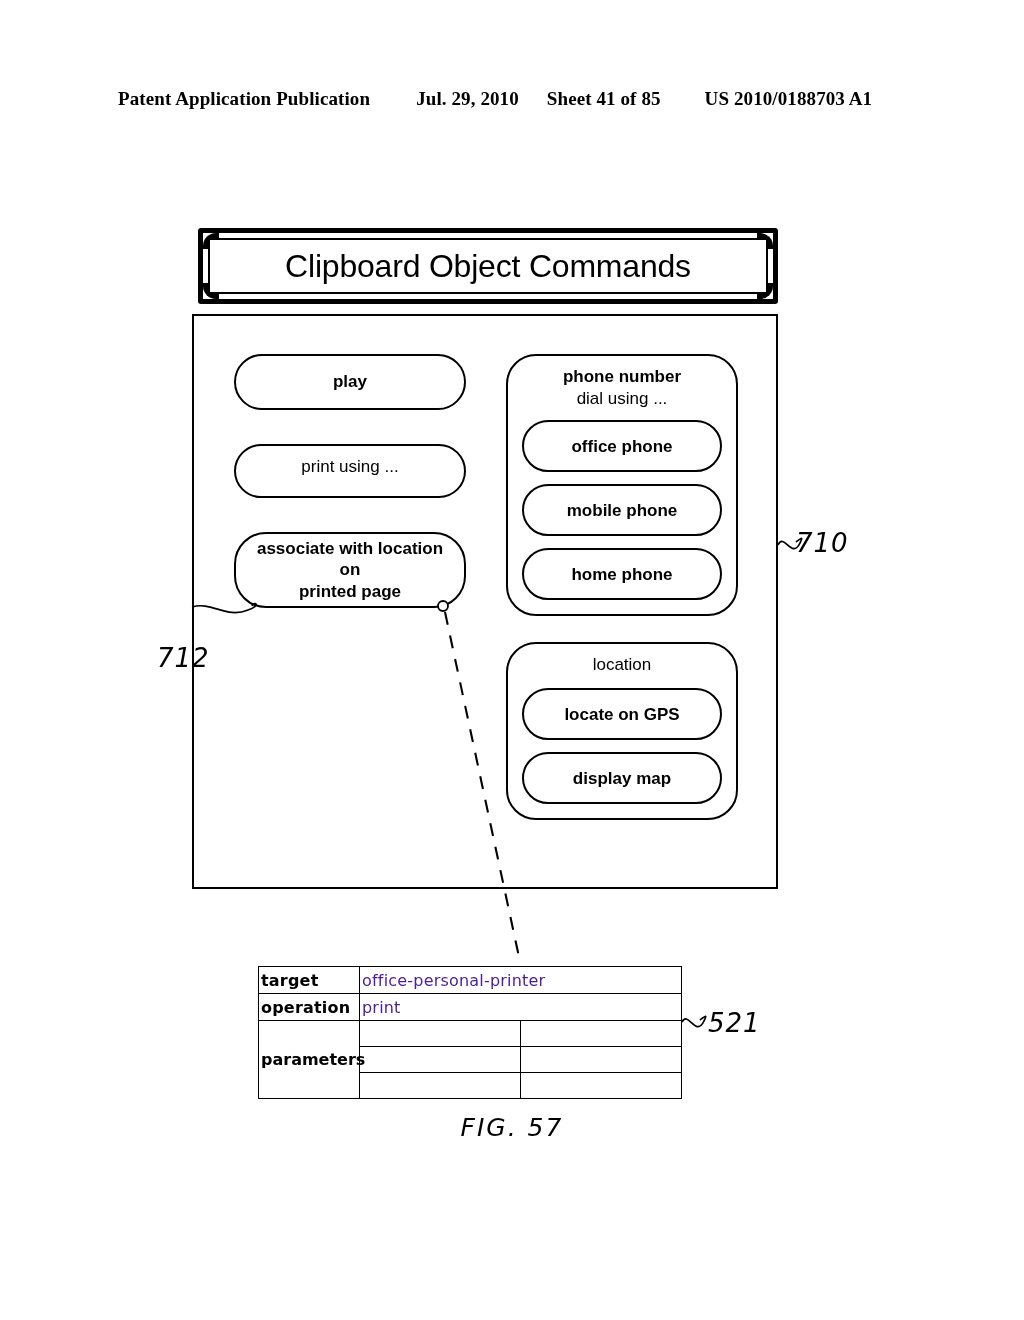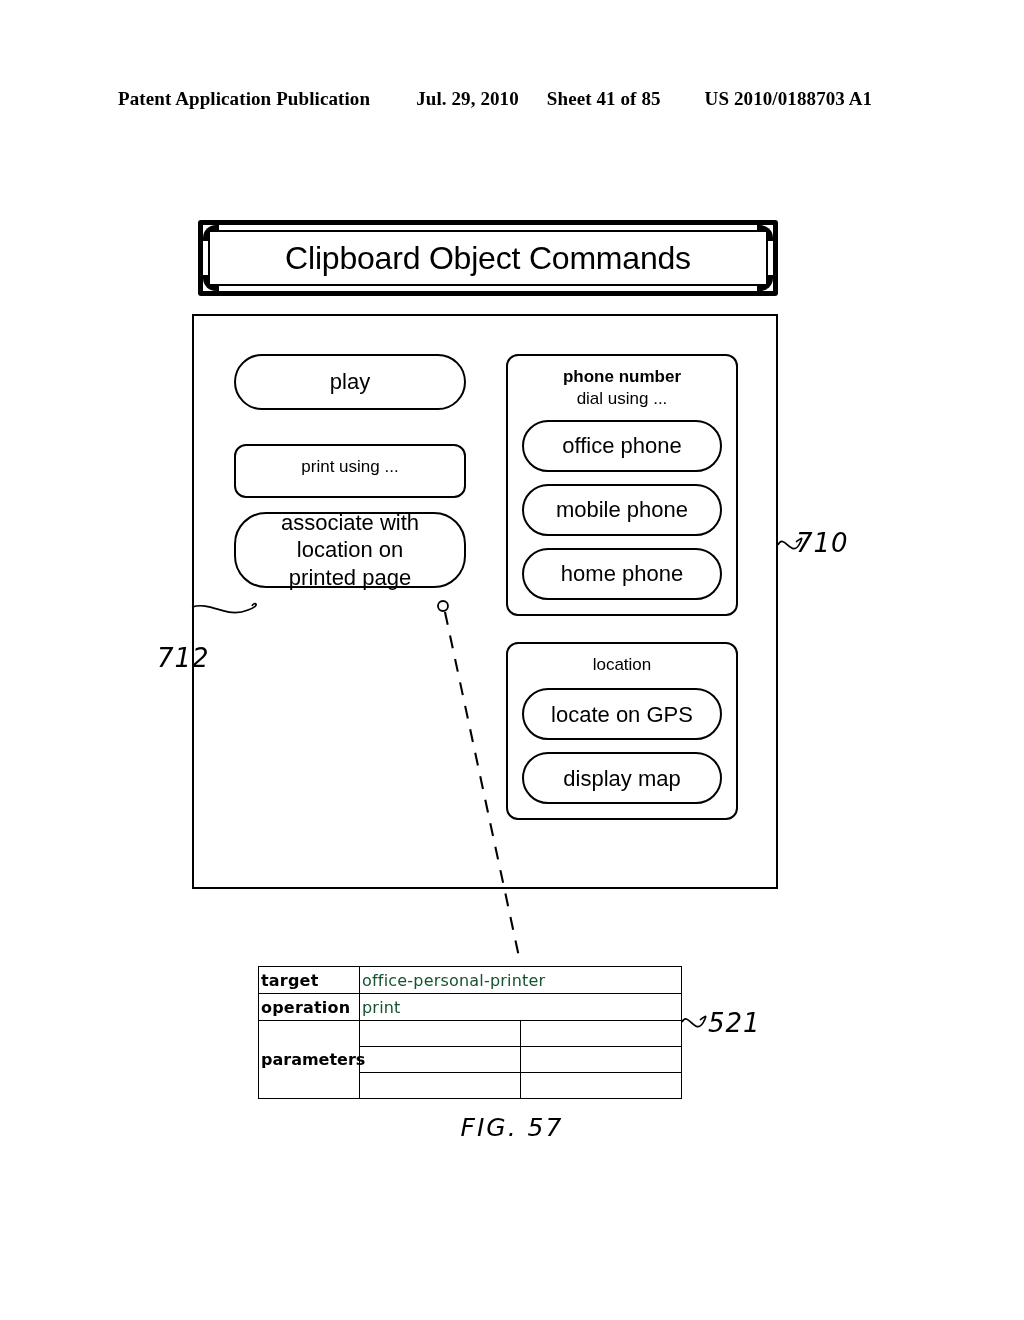--- a/index.html
+++ b/index.html
@@ -33,21 +33,21 @@
   }
   .page-header .hdr-pub   { }
   .page-header .hdr-date  { margin-left: 46px; }
   .page-header .hdr-sheet { margin-left: 28px; }
   .page-header .hdr-num   { margin-left: 44px; }
 
   
   .titlebar-wrap {
     position: absolute;
     left: 198px;
-    top: 220px;
+    top: 228px;
     width: 580px;
     height: 76px;
   }
   .titlebar-outer {
     position: absolute;
     inset: 0;
     border: 5px solid #000;
     border-radius: 3px;
     box-sizing: border-box;
     background: #fff;
@@ -112,29 +112,30 @@
   
   .pill {
     border: 2px solid #000;
     border-radius: 999px;
     background: #fff;
     box-sizing: border-box;
     display: flex;
     align-items: center;
     justify-content: center;
     text-align: center;
-    font-size: 22px;
+    font-size: 17px;
     line-height: 1.25;
     padding: 0 10px;
+    font-weight: bold;
   }
   .pill.tall { border-radius: 32px; }
 
   .group-box {
     border: 2px solid #000;
-    border-radius: 12px;
+    border-radius: 30px;
     background: #fff;
     box-sizing: border-box;
     padding: 10px 14px 14px 14px;
   }
   .group-title {
     text-align: center;
     font-size: 17px;
     line-height: 1.3;
   }
   .group-title .strong { font-weight: bold; }
@@ -183,21 +184,21 @@
     font-size: 16px;
     vertical-align: middle;
   }
   .data-table td.key {
     width: 96px;
     font-weight: bold;
     letter-spacing: 0.2px;
   }
   .data-table td.val {
     font-weight: normal;
-    color: #14532d;
+    color: #4c1d95;
     letter-spacing: 0.2px;
   }
   .data-table td.blank { height: 23px; }
   .data-table td.pkey {
     font-weight: bold;
     vertical-align: middle;
     text-align: left;
   }
 
   
@@ -237,21 +238,21 @@
 <div class="main-panel">
 
   <div class="col-left">
 
     <div class="pill btn-play">play</div>
 
     <div class="group-box" style="margin-top: 34px;">
       <div class="group-title" style="margin-bottom: 4px;">print using ...</div>
     </div>
 
-    <div class="pill tall" style="margin-top: 14px; height: 76px; flex-direction: column;">
+    <div class="pill tall" style="margin-top: 34px; height: 76px; flex-direction: column;">
       <span>associate with location on</span>
       <span>printed page</span>
     </div>
 
   </div>
 
   <div class="col-right">
 
     <div class="group-box">
       <div class="group-title" style="margin-bottom: 10px;">

